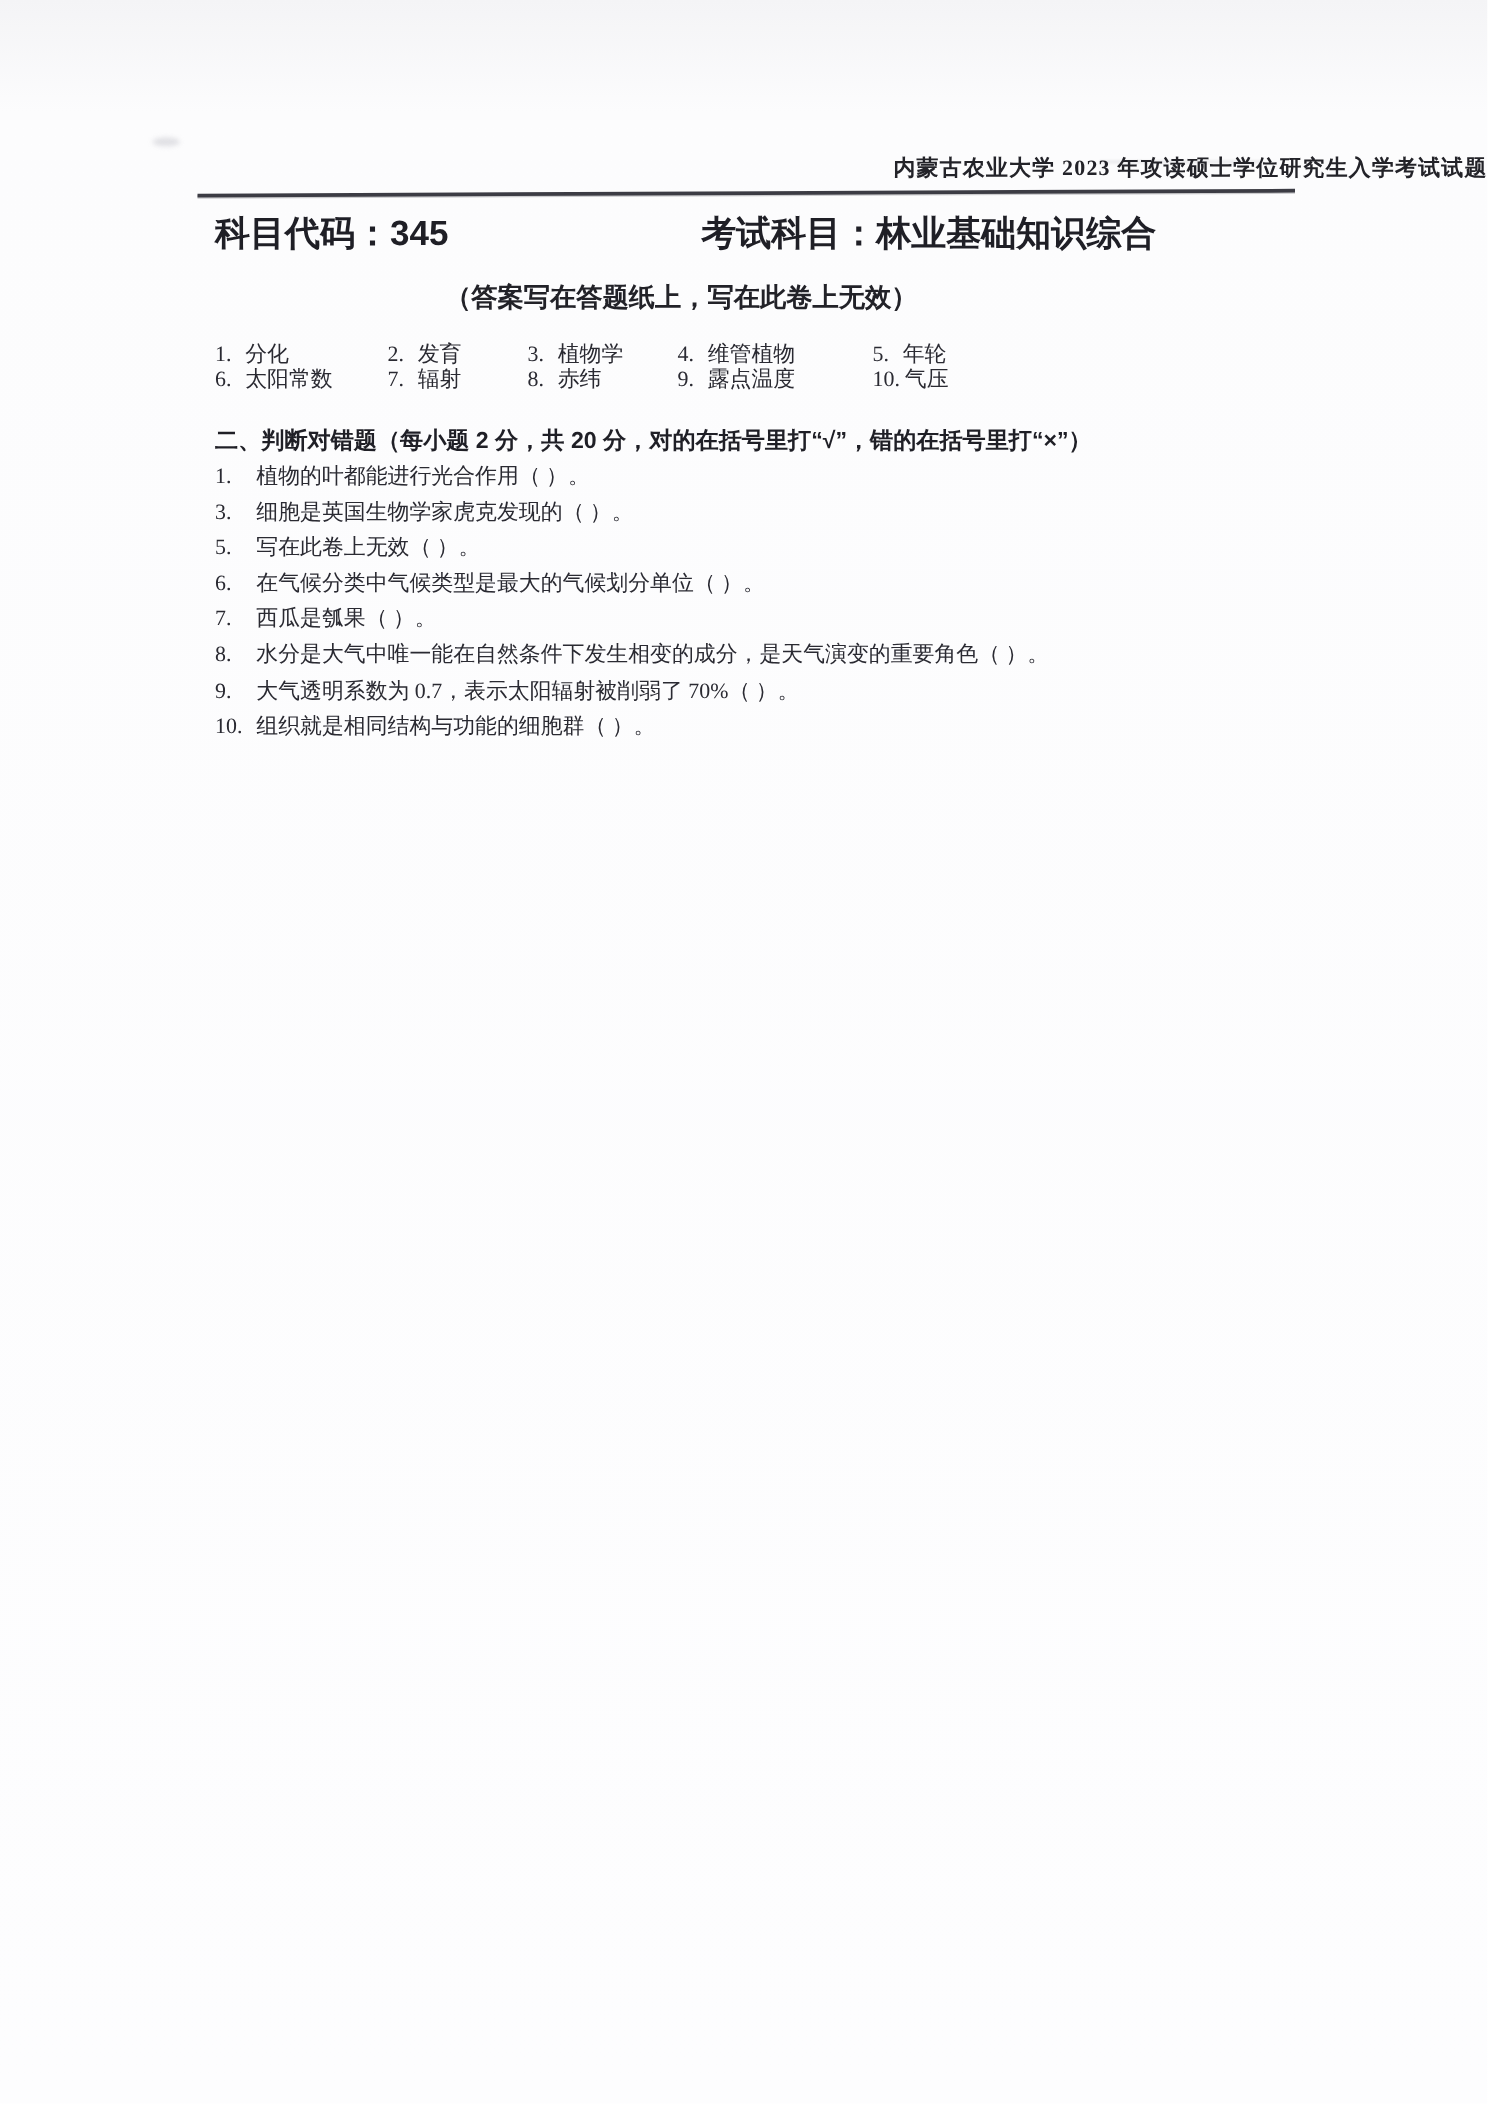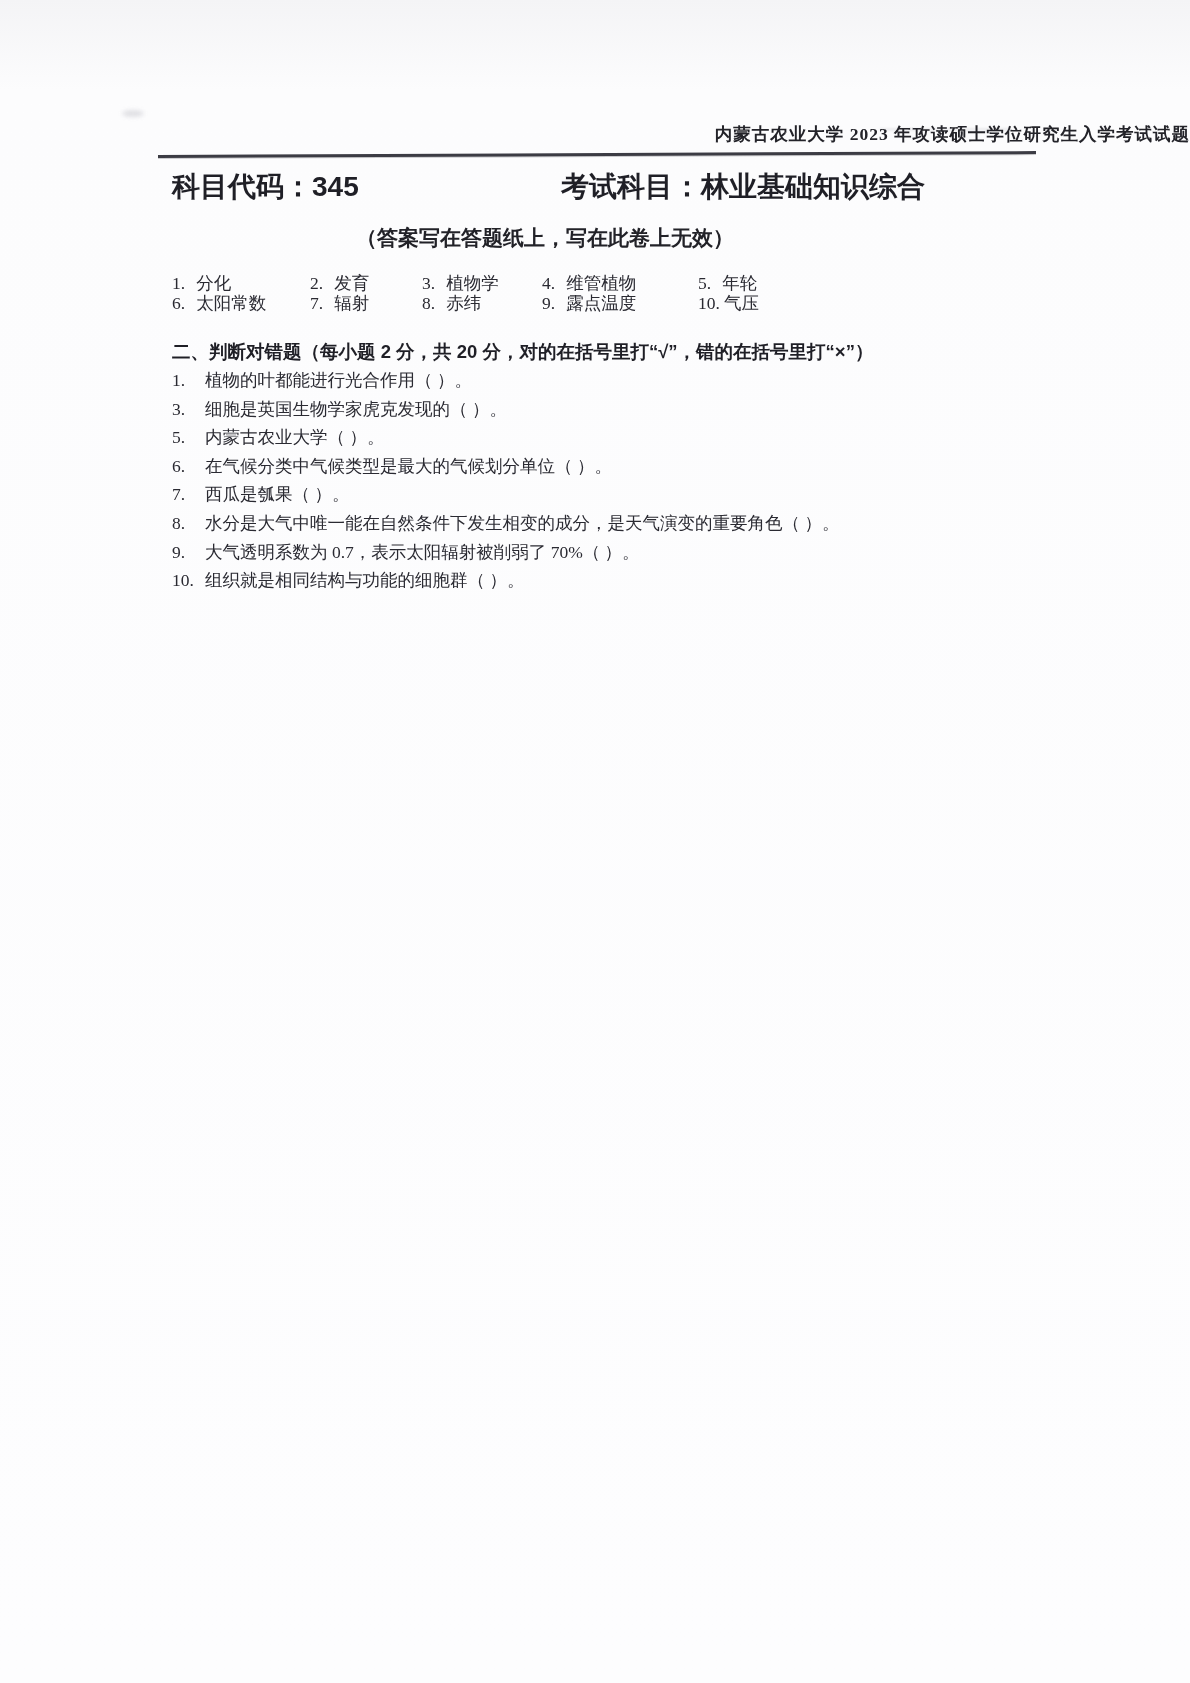--- a/index.html
+++ b/index.html
@@ -148,21 +148,21 @@
     <span><span class="term-no">8.</span><span>赤纬</span></span>
     <span><span class="term-no">9.</span><span>露点温度</span></span>
     <span><span class="term-no tight">10.</span><span>气压</span></span>
   </div>
 
   <div class="section-heading s2-heading">二、判断对错题（每小题 2 分，共 20 分，对的在括号里打“√”，错的在括号里打“×”）</div>
 
   <div class="judge-list">
     <div class="judge-item"><span class="q-no">1.</span><span>植物的叶都能进行光合作用（ ）。</span></div>
     <div class="judge-item"><span class="q-no">3.</span><span>细胞是英国生物学家虎克发现的（ ）。</span></div>
-    <div class="judge-item"><span class="q-no">5.</span><span>内蒙古农业大学（ ）。</span></div>
+    <div class="judge-item"><span class="q-no">5.</span><span>写在此卷上无效（ ）。</span></div>
     <div class="judge-item"><span class="q-no">6.</span><span>在气候分类中气候类型是最大的气候划分单位（ ）。</span></div>
     <div class="judge-item"><span class="q-no">7.</span><span>西瓜是瓠果（ ）。</span></div>
     <div class="judge-item"><span class="q-no">8.</span><span>水分是大气中唯一能在自然条件下发生相变的成分，是天气演变的重要角色（ ）。</span></div>
     <div class="judge-item"><span class="q-no">9.</span><span>大气透明系数为 0.7，表示太阳辐射被削弱了 70%（ ）。</span></div>
     <div class="judge-item"><span class="q-no">10.</span><span>组织就是相同结构与功能的细胞群（ ）。</span></div>
   </div>
 
 </div>
 
 </body></html>

